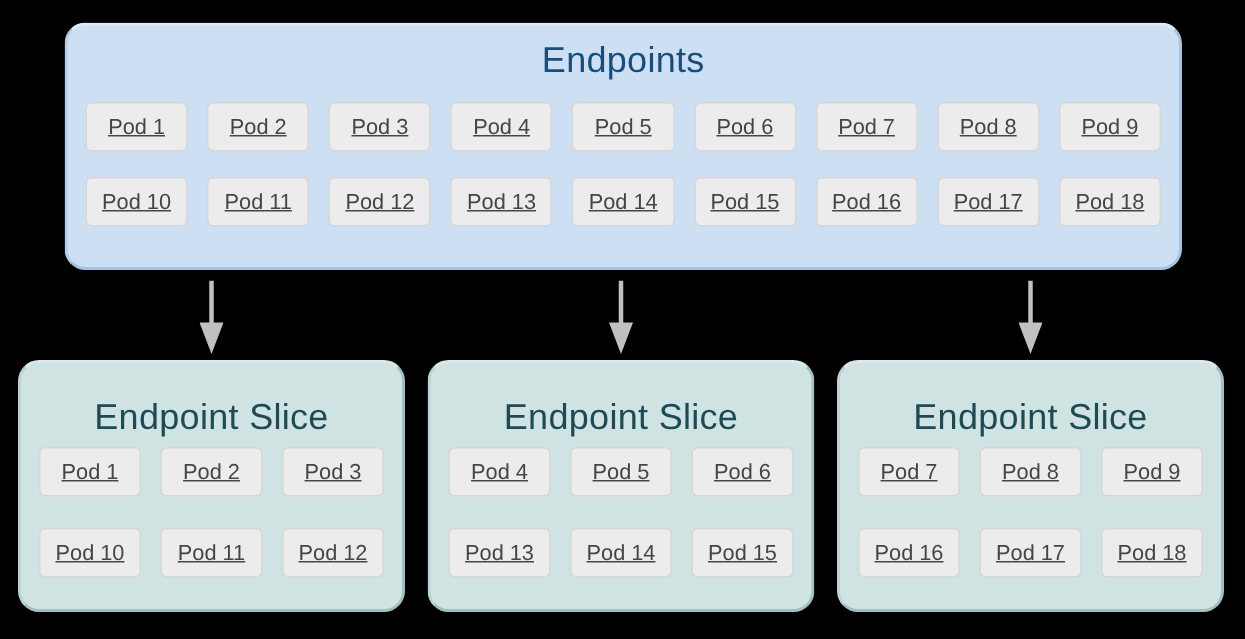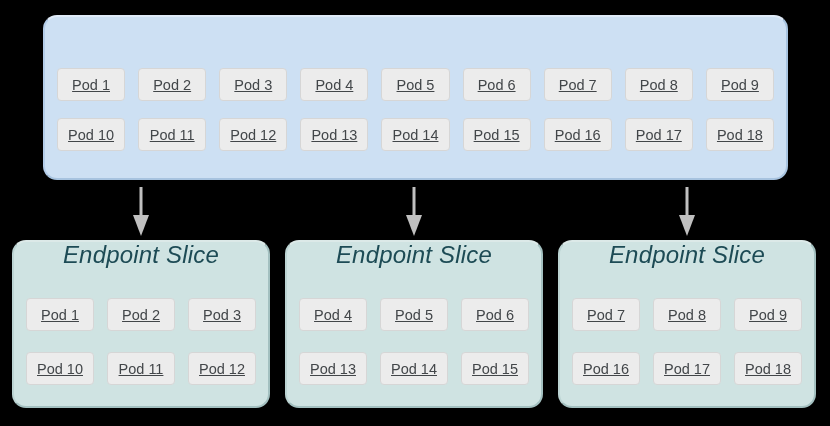--- a/index.html
+++ b/index.html
@@ -34,21 +34,21 @@
   .slice-box.pos-2 { left: 558px; }
 
   .box-title {
     text-align: center;
     font-size: 24px;
     font-weight: 500;
     line-height: 26px;
     letter-spacing: 0.2px;
   }
   .endpoints-box .box-title { margin-top: 11px; color: var(--endpoints-title, #174e7c); }
-  .slice-box .box-title    { margin-top: 0; color: var(--slice-title, #1d4b55); font-style: italic; }
+  .slice-box .box-title    { margin-top: 24px; color: var(--slice-title, #1d4b55); }
 
   .pod-grid {
     position: absolute;
     left: 12px; right: 12px;
     display: grid;
   }
   .endpoints-box .pod-grid {
     top: 51px;
     grid-template-columns: repeat(9, 1fr);
     gap: 17px 13px;
@@ -81,20 +81,21 @@
   .arrow.pos-1 { left: 406px; }
   .arrow.pos-2 { left: 679px; }
   .arrow svg { display: block; }
 </style>
 </head>
 <body>
 
 <div id="stage">
 
   <div class="box endpoints-box">
+    <div class="box-title">Endpoints</div>
     <div class="pod-grid">
 
         <div class="pod-chip">Pod 1</div>
 
         <div class="pod-chip">Pod 2</div>
 
         <div class="pod-chip">Pod 3</div>
 
         <div class="pod-chip">Pod 4</div>
 

